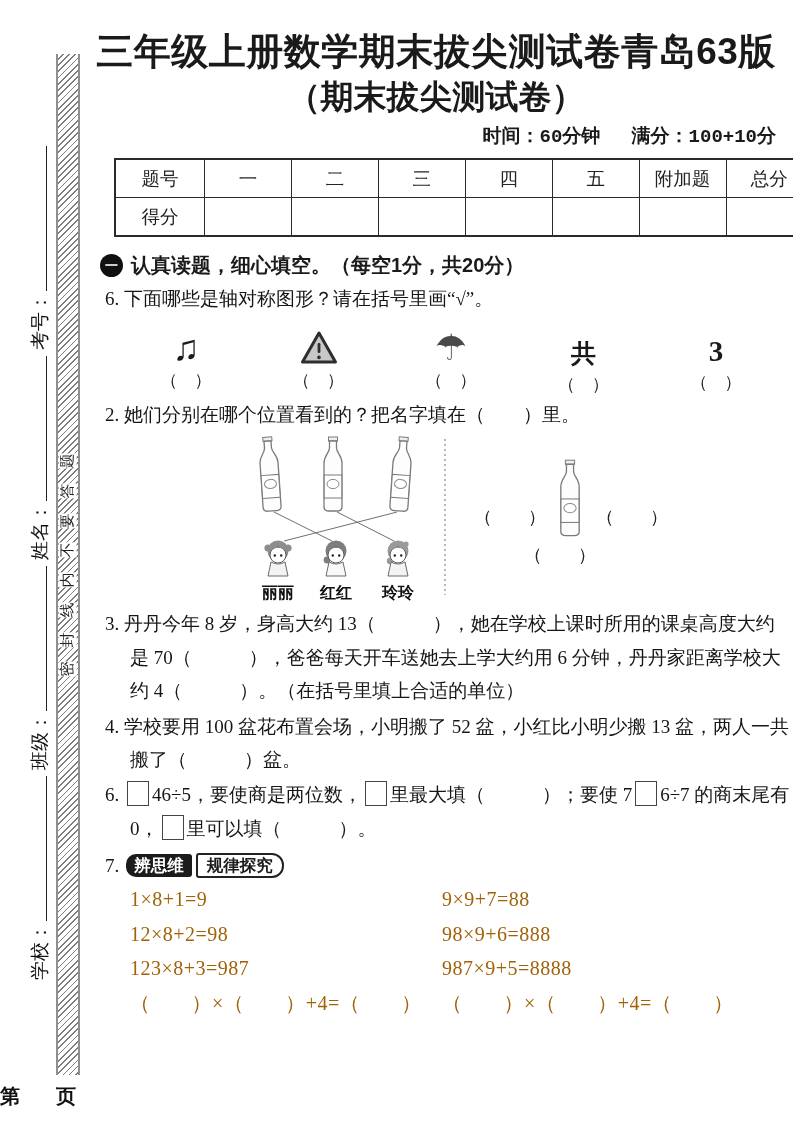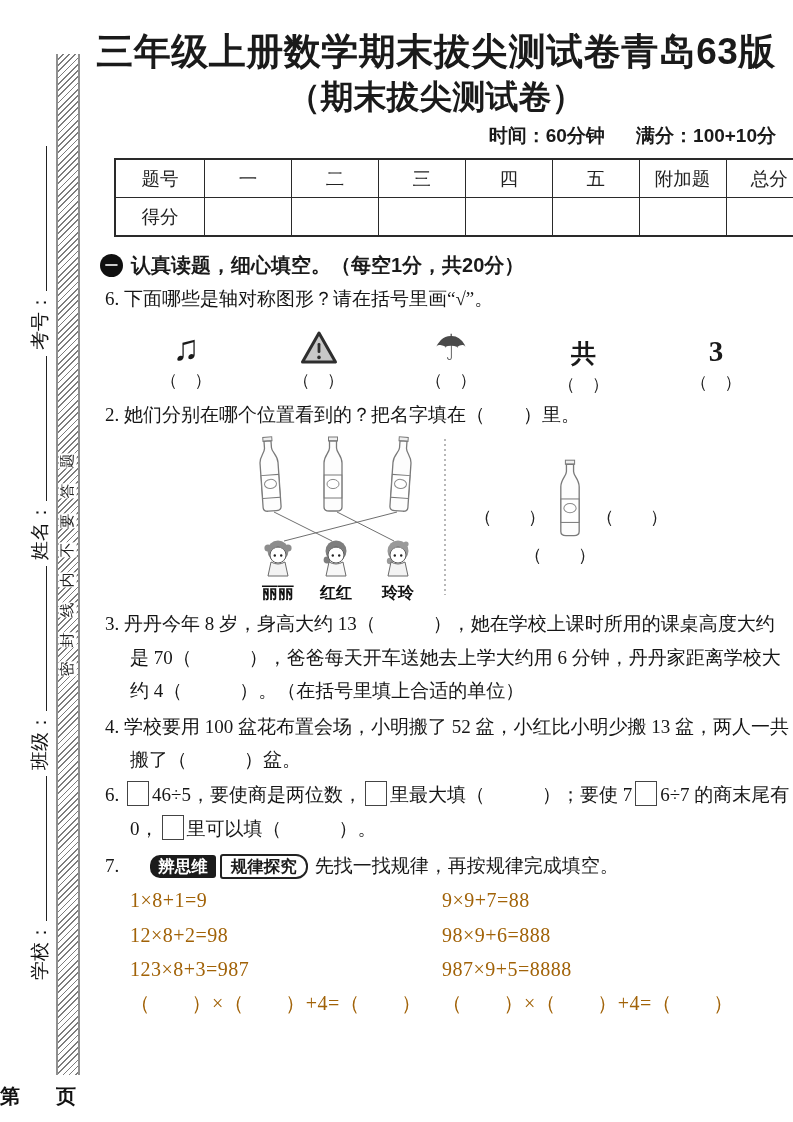--- a/index.html
+++ b/index.html
@@ -38,21 +38,21 @@
     font-weight:900;font-size:37px;line-height:1.3;letter-spacing:.5px;white-space:nowrap;
   }
   .subtitle{
     text-align:center;font-family:"Liberation Sans","DejaVu Sans",sans-serif;
     font-weight:900;font-size:33px;line-height:1.25;
   }
   .meta{
     text-align:right;font-family:"Liberation Sans","DejaVu Sans",sans-serif;
     font-size:19px;font-weight:600;margin:6px 6px 0 0;
   }
-  .meta span{margin-left:26px;}
+  .meta span{margin-left:26px;font-family:Liberation Mono, monospace;}
   
   .score-table-wrap{margin:9px 0 0 24px;}
   table.score{border-collapse:collapse;table-layout:fixed;width:700px;border:2px solid #2a2a2a;}
   table.score td{
     border:1.2px solid #2a2a2a;height:37px;text-align:center;
     font-size:18.5px;color:#222;padding:0;
   }
   table.score td.c0{width:88px;}
   
   .sec{
@@ -78,21 +78,21 @@
   .blank-box{
     display:inline-block;width:20px;height:23px;border:1.6px solid #444;
     vertical-align:-5px;margin:0 3px;background:#fff;
   }
   
   .q7-head{display:flex;align-items:center;gap:7px;margin:8px 0 2px 15px;font-size:19px;}
   .q7-num{font-size:19px;}
   .badge-dark{
     background:#1b1b1b;color:#fff;border-radius:10px 3px 3px 10px;
     padding:2px 8px 3px;font-size:16.5px;font-weight:bold;
-    font-family:"Liberation Sans","DejaVu Sans",sans-serif;line-height:1.1;margin-left:24px;
+    font-family:"Liberation Sans","DejaVu Sans",sans-serif;line-height:1.1;
   }
   .badge-light{
     border:2px solid #222;border-radius:3px 12px 12px 3px;background:#fff;
     padding:1px 9px 2px;font-size:16.5px;font-weight:bold;margin-left:-3px;
     font-family:"Liberation Sans","DejaVu Sans",sans-serif;line-height:1.1;
   }
   .eq-grid{display:grid;grid-template-columns:312px 1fr;margin:4px 0 0 40px;}
   .eq-col div{font-size:20px;line-height:1.72;color:#a16207;letter-spacing:.5px;}
   
   .footer{
@@ -268,21 +268,20 @@
   </svg>
 
   <div class="q">3. 丹丹今年 8 岁，身高大约 13（　　　），她在学校上课时所用的课桌高度大约是 70（　　　），爸爸每天开车送她去上学大约用 6 分钟，丹丹家距离学校大约 4（　　　）。（在括号里填上合适的单位）</div>
   <div class="q">4. 学校要用 100 盆花布置会场，小明搬了 52 盆，小红比小明少搬 13 盆，两人一共搬了（　　　）盆。</div>
   <div class="q">6. <span class="blank-box"></span>46÷5，要使商是两位数，<span class="blank-box"></span>里最大填（　　　）；要使 7<span class="blank-box"></span>6÷7 的商末尾有 0，<span class="blank-box"></span>里可以填（　　　）。</div>
 
   <div class="q7-head">
     <span class="q7-num">7.</span>
     <span class="badge-dark">辨思维</span>
     <span class="badge-light">规律探究</span>
-    <span>先找一找规律，再按规律完成填空。</span>
   </div>
   <div class="eq-grid">
     <div class="eq-col">
       <div>1×8+1=9</div>
       <div>12×8+2=98</div>
       <div>123×8+3=987</div>
       <div>（　　）×（　　）+4=（　　）</div>
     </div>
     <div class="eq-col">
       <div>9×9+7=88</div>

